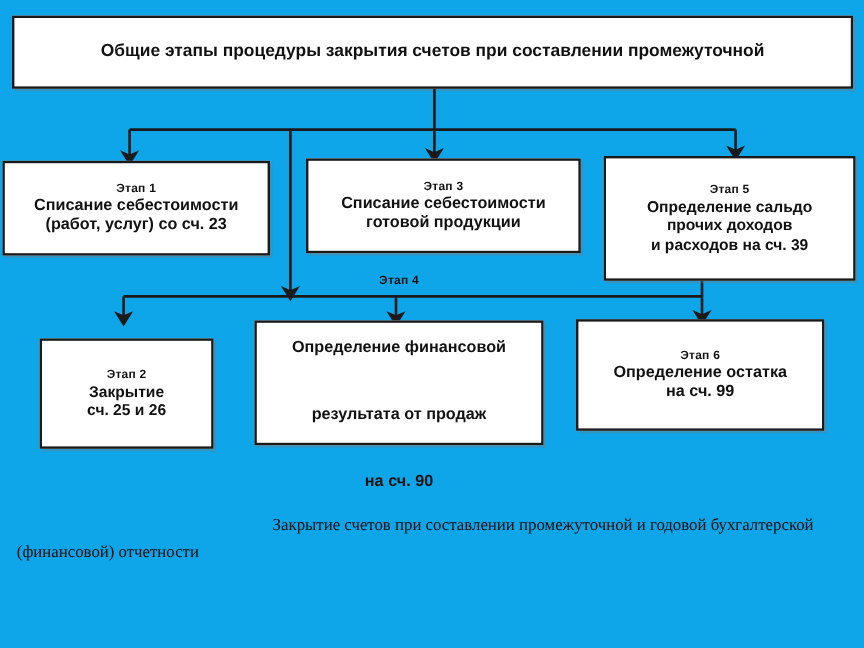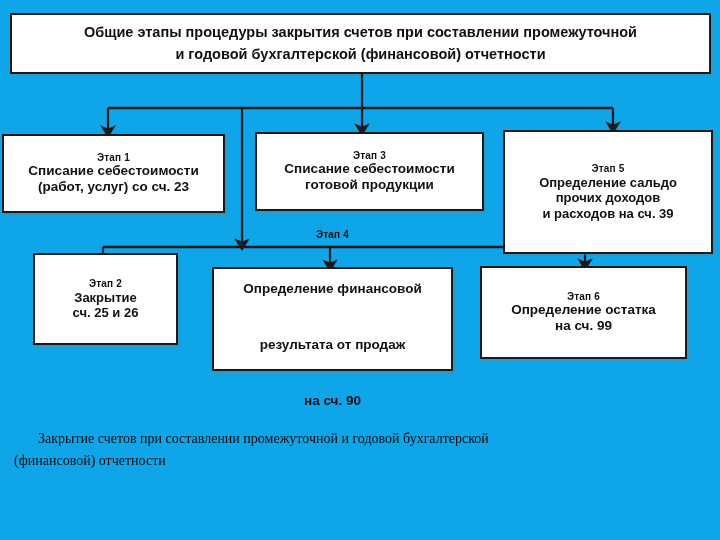--- a/index.html
+++ b/index.html
@@ -65,23 +65,23 @@
   #header-box .hl {
     font-size: 14.5px;
     font-weight: bold;
     line-height: 1.45;
     white-space: nowrap;
   }
 
   
   #stage1 { left: 2px;   top: 134px; width: 223px; height: 79px; }
   #stage3 { left: 255px; top: 132px; width: 229px; height: 79px; }
-  #stage5 { left: 503px; top: 130px; width: 210px; height: 124px; }
+  #stage5 { left: 503px; top: 130px; width: 210px; height: 104px; }
 
-  #stage2 { left: 33px;  top: 253px; width: 145px; height: 92px; }
+  #stage2 { left: 33px;  top: 282px; width: 145px; height: 92px; }
   #stage4 { left: 212px; top: 267px; width: 241px; height: 104px; gap: 40px; }
   #stage6 { left: 480px; top: 266px; width: 207px; height: 93px; }
 
   #stage1 .ln, #stage3 .ln { font-size: 13.5px; }
   #stage5 .ln { font-size: 13px; }
   #stage2 .ln { font-size: 13px; }
   #stage4 .ln { font-size: 13.5px; }
   #stage6 .ln { font-size: 13.5px; }
 
   
@@ -98,31 +98,30 @@
     position: absolute;
     left: 38px;
     top: 428px;
     width: 640px;
     font-family: "Liberation Serif", "DejaVu Serif", serif;
     font-size: 14px;
     line-height: 1.55;
     color: #0d0d0d;
     text-indent: 0;
   }
-  #caption .cl1 { display: block; }
+  #caption .cl1 { display: block; text-align: right; }
   #caption .cl2 { display: block; margin-left: -24px; }
 </style>
 </head>
 <body>
 
 <div id="canvas">
 
   <div id="header-box" class="node">
     <span class="hl">Общие этапы процедуры закрытия счетов при составлении промежуточной</span>
-    <span class="hl">и годовой бухгалтерской (финансовой) отчетности</span>
   </div>
 
   <svg id="wires" viewBox="0 0 720 540" width="720" height="540" xmlns="http://www.w3.org/2000/svg">
     <defs>
       <marker id="ah" markerWidth="9" markerHeight="9" refX="3.2" refY="4.2" orient="auto" markerUnits="strokeWidth">
         <path d="M0.6,0.6 L6.4,4.2 L0.6,7.8 L2.2,4.2 Z" fill="#1a1a1a"></path>
       </marker>
     </defs>
 
     <path d="M362,74 L362,108" stroke="#1a1a1a" stroke-width="2.2" fill="none"></path>

